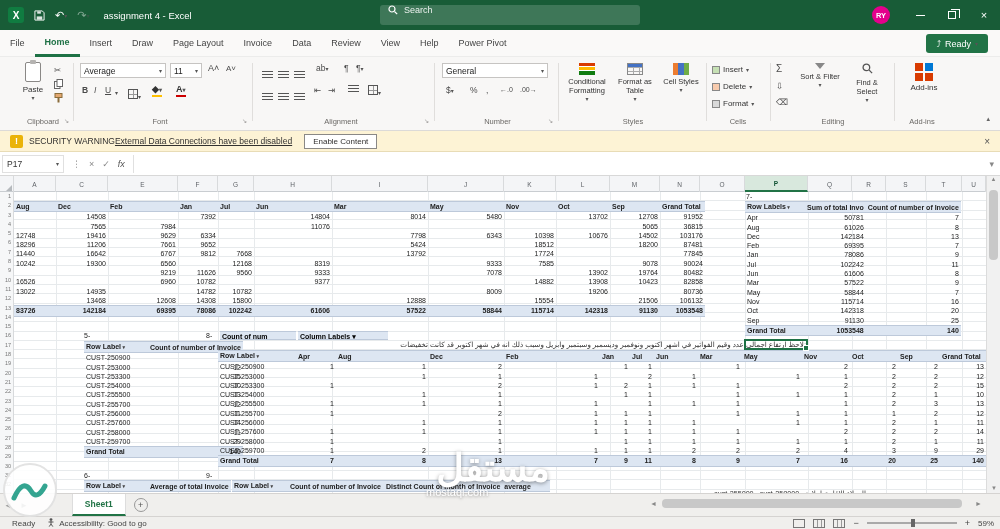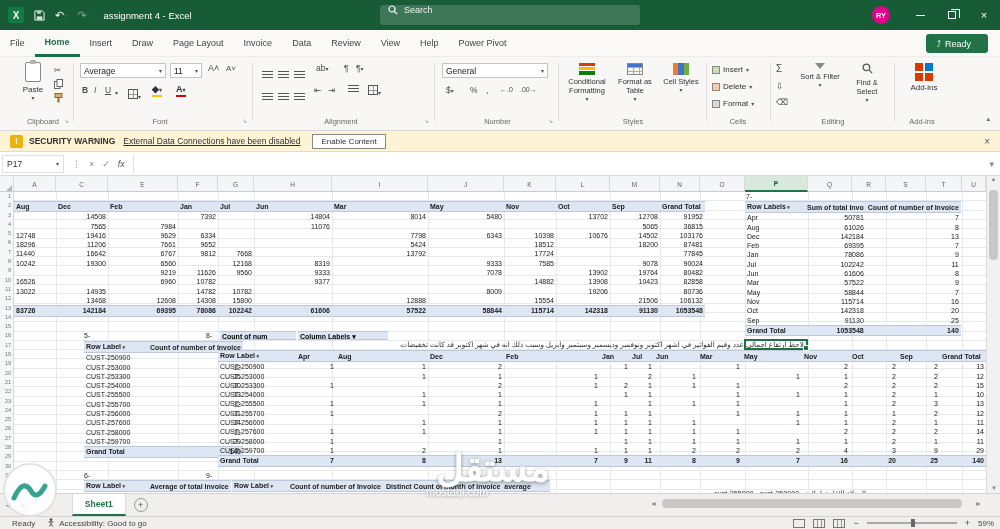--- a/index.html
+++ b/index.html
@@ -47,21 +47,21 @@
     linear-gradient(#d83b01,#d83b01) 10px 10px/8px 8px no-repeat,
     linear-gradient(#0078d4,#0078d4) 10px 0/8px 8px no-repeat}
   .cellbtn{position:absolute;font-size:8px;color:#333;display:flex;align-items:center;gap:3px}
   .sq{display:inline-block;width:8px;height:8px;border:1px solid #888}
   .sq.g{background:#c6e0b4}.sq.r{background:#f8cbad}.sq.gr{background:#d9d9d9}
   .funnel{display:inline-block;width:0;height:0;border-left:5px solid transparent;border-right:5px solid transparent;border-top:6px solid #888}
   .collapse{position:absolute;right:10px;top:58px;font-size:7px;color:#666}
   
   .secbar{position:absolute;left:0;top:131px;width:1000px;height:21px;background:#fdf3d5;border-bottom:1px solid #e8dcb6;display:flex;align-items:center;font-size:8.5px;color:#323130}
   .shield{width:13px;height:13px;background:#eab308;border-radius:2px;color:#fff;font-weight:bold;font-size:9px;display:flex;align-items:center;justify-content:center;margin:0 6px 0 10px}
-  .seclabel{font-weight:bold;margin-right:8px}
+  .seclabel{font-weight:normal;}
   .seclink{text-decoration:underline;margin-right:12px}
   .secbtn{height:15px;border:1px solid #8a8886;background:#fff;font-size:8px;display:flex;align-items:center;padding:0 8px}
   .secclose{position:absolute;right:10px;font-size:10px;color:#555}
   
   .fbar{position:absolute;left:0;top:152px;width:1000px;height:24px;background:#fff;border-bottom:1px solid #d8d8d8;display:flex;align-items:center}
   .namebox{width:62px;height:18px;border:1px solid #e0e0e0;font-size:8.5px;color:#333;display:flex;align-items:center;justify-content:space-between;padding:0 4px;margin-left:2px}
   .fico{font-size:9px;color:#888;margin-left:8px}
   .fx{font-style:italic;color:#555;font-size:9px;margin-left:8px}
   .finput{flex:1;height:18px;border-left:1px solid #e0e0e0;margin-left:8px}
   

